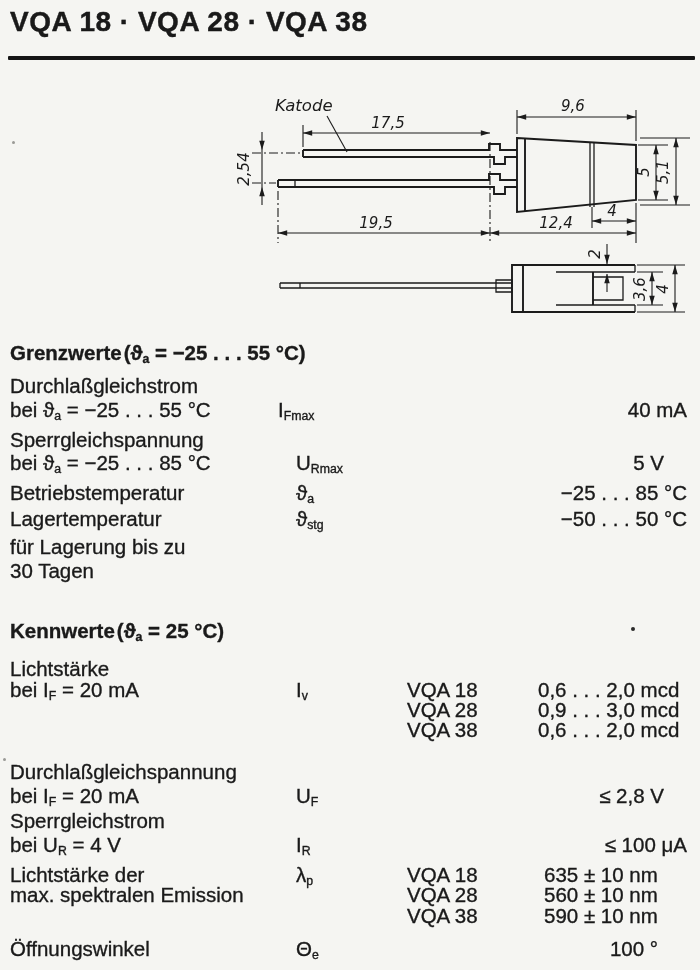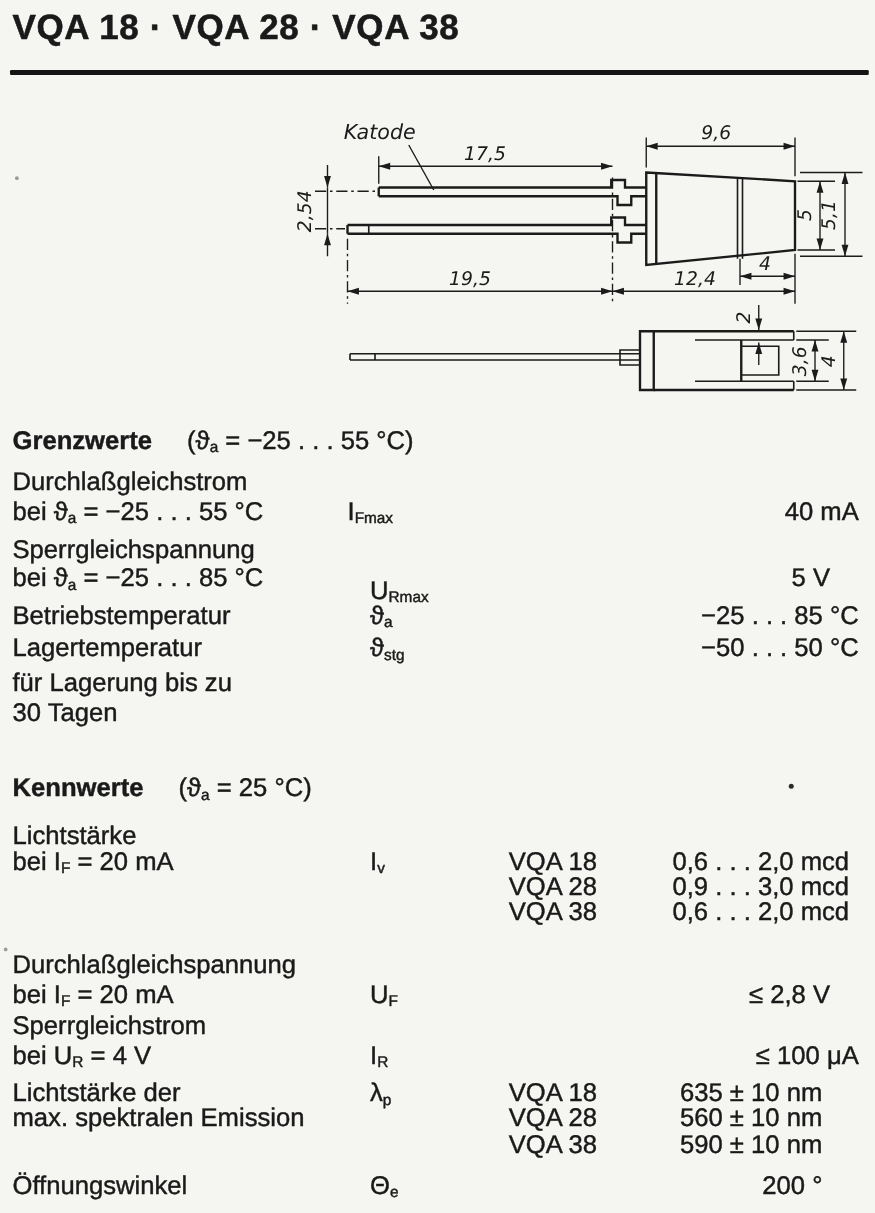--- a/index.html
+++ b/index.html
@@ -8,21 +8,21 @@
     background:#f5f5f2;
     font-family:"Liberation Sans", sans-serif;
     color:#1a1a1a;
   }
   .t{
     position:absolute;
     font-size:20.5px;line-height:26px;white-space:nowrap;
     -webkit-text-stroke:0.35px #1a1a1a;
   }
   .bold{font-weight:700;}
-  .cond{margin-left:28px;font-weight:400;}
+  .cond{margin-left:2px;font-weight:700;}
   sub{font-size:0.6em;vertical-align:-0.22em;line-height:0;}
   .val{right:13px;text-align:right;}
   .val-sm{right:36px;text-align:center;}
   .title{
     position:absolute;left:10px;top:6px;
     font-size:28px;font-weight:700;letter-spacing:0.5px;
     -webkit-text-stroke:0.4px #111;
   }
   .rule{position:absolute;left:8px;top:56px;width:687px;height:4px;background:#151515;border-radius:1px;}
   .dot-artifact{position:absolute;left:631px;top:627px;width:4px;height:4px;background:#2a2a2a;border-radius:50%;}
@@ -135,21 +135,21 @@
   <span class="bold">Grenzwerte</span><span class="cond"><span>(</span><span>ϑ</span><sub>a</sub><span> = −25 . . . 55 °C)</span></span>
 </div>
 
 <div class="t" style="left:10px;top:373px"><span>Durchlaßgleichstrom</span></div>
 <div class="t" style="left:10px;top:397px"><span>bei </span><span>ϑ</span><sub>a</sub><span> = −25 . . . 55 °C</span></div>
 <div class="t" style="left:278px;top:397px"><span>I</span><sub>Fmax</sub></div>
 <div class="t val" style="top:397px">40 mA</div>
 
 <div class="t" style="left:10px;top:427px"><span>Sperrgleichspannung</span></div>
 <div class="t" style="left:10px;top:450px"><span>bei </span><span>ϑ</span><sub>a</sub><span> = −25 . . . 85 °C</span></div>
-<div class="t" style="left:296px;top:460px"><span>U</span><sub>Rmax</sub></div>
+<div class="t" style="left:296px;top:450px"><span>U</span><sub>Rmax</sub></div>
 <div class="t val-sm" style="top:450px">5 V</div>
 
 <div class="t" style="left:10px;top:480px"><span>Betriebstemperatur</span></div>
 <div class="t" style="left:296px;top:480px"><span>ϑ</span><sub>a</sub></div>
 <div class="t val" style="top:480px">−25 . . . 85 °C</div>
 
 <div class="t" style="left:10px;top:506px"><span>Lagertemperatur</span></div>
 <div class="t" style="left:296px;top:506px"><span>ϑ</span><sub>stg</sub></div>
 <div class="t val" style="top:506px">−50 . . . 50 °C</div>
 <div class="t" style="left:10px;top:534px"><span>für Lagerung bis zu</span></div>
@@ -185,16 +185,16 @@
 <div class="t" style="left:407px;top:862px">VQA 18</div>
 <div class="t" style="left:544px;top:862px">635 ± 10 nm</div>
 <div class="t" style="left:10px;top:882px"><span>max. spektralen Emission</span></div>
 <div class="t" style="left:407px;top:882px">VQA 28</div>
 <div class="t" style="left:544px;top:882px">560 ± 10 nm</div>
 <div class="t" style="left:407px;top:903px">VQA 38</div>
 <div class="t" style="left:544px;top:903px">590 ± 10 nm</div>
 
 <div class="t" style="left:10px;top:936px"><span>Öffnungswinkel</span></div>
 <div class="t" style="left:296px;top:936px"><span>Θ</span><sub>e</sub></div>
-<div class="t" style="right:42px;top:936px;text-align:right">200 °</div>
+<div class="t" style="right:42px;top:936px;text-align:right">100 °</div>
 
 <div class="speck" style="left:12px;top:141px"></div>
 <div class="speck" style="left:3px;top:758px"></div>
 
 </body></html>

